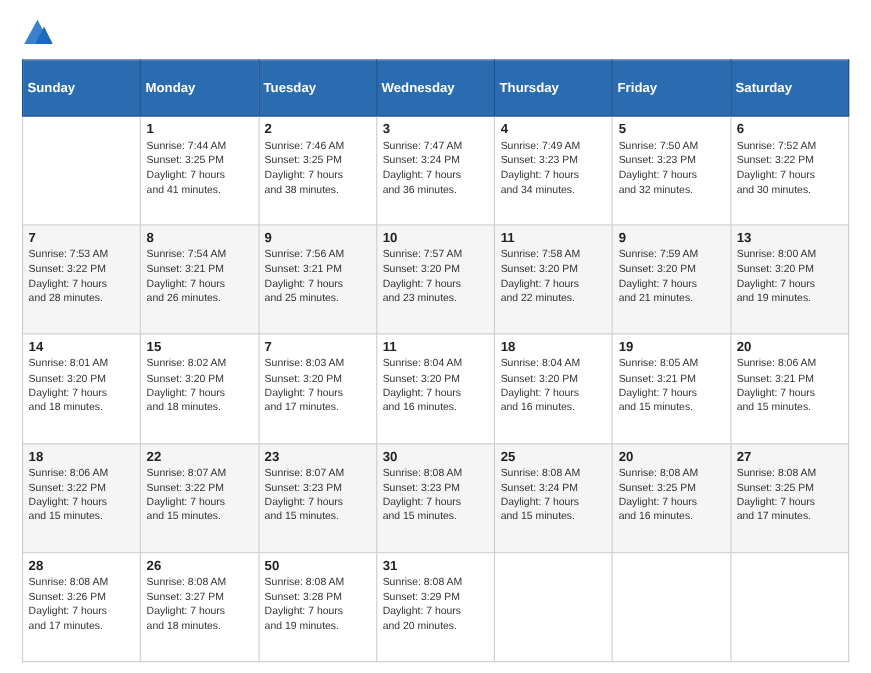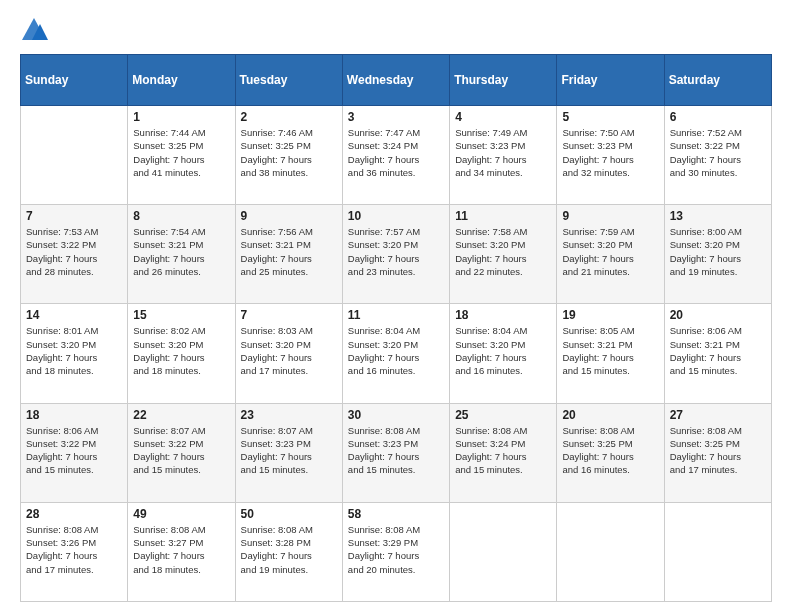--- a/index.html
+++ b/index.html
@@ -247,29 +247,29 @@
             <span class="day-number">27</span>
             <div class="day-info">Sunrise: 8:08 AM<br>Sunset: 3:25 PM<br>Daylight: 7 hours<br>and 17 minutes.</div>
           </td>
         </tr>
         <tr>
           <td>
             <span class="day-number">28</span>
             <div class="day-info">Sunrise: 8:08 AM<br>Sunset: 3:26 PM<br>Daylight: 7 hours<br>and 17 minutes.</div>
           </td>
           <td>
-            <span class="day-number">49</span>
+            <span class="day-number">26</span>
             <div class="day-info">Sunrise: 8:08 AM<br>Sunset: 3:27 PM<br>Daylight: 7 hours<br>and 18 minutes.</div>
           </td>
           <td>
             <span class="day-number">50</span>
             <div class="day-info">Sunrise: 8:08 AM<br>Sunset: 3:28 PM<br>Daylight: 7 hours<br>and 19 minutes.</div>
           </td>
           <td>
-            <span class="day-number">58</span>
+            <span class="day-number">31</span>
             <div class="day-info">Sunrise: 8:08 AM<br>Sunset: 3:29 PM<br>Daylight: 7 hours<br>and 20 minutes.</div>
           </td>
           <td class="empty-cell"></td>
           <td class="empty-cell"></td>
           <td class="empty-cell"></td>
         </tr>
       </tbody>
   </table>
 </div>
 

